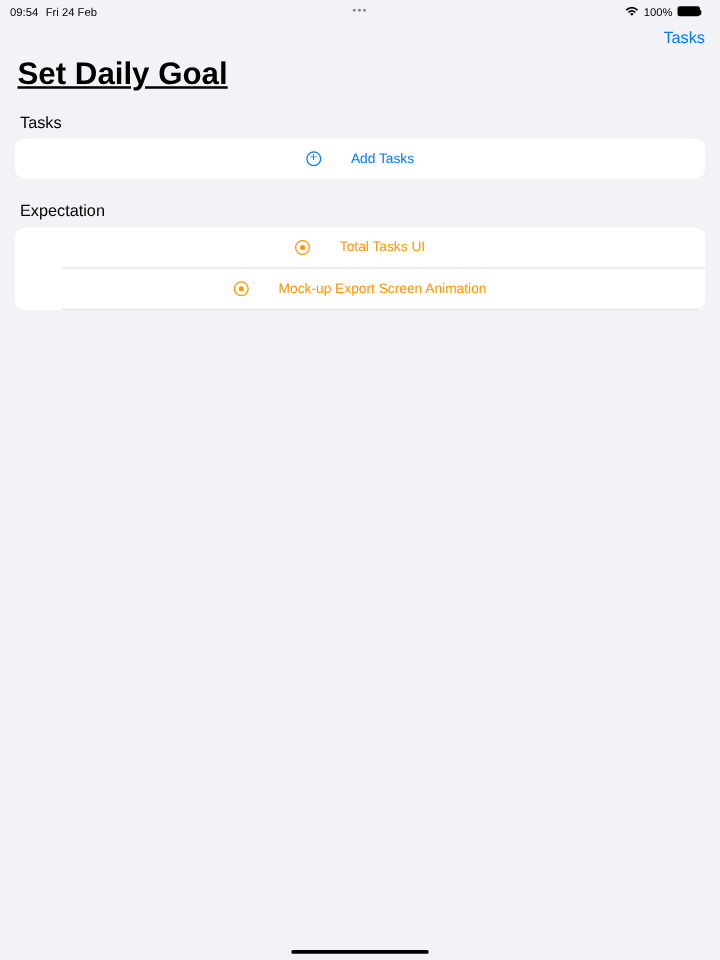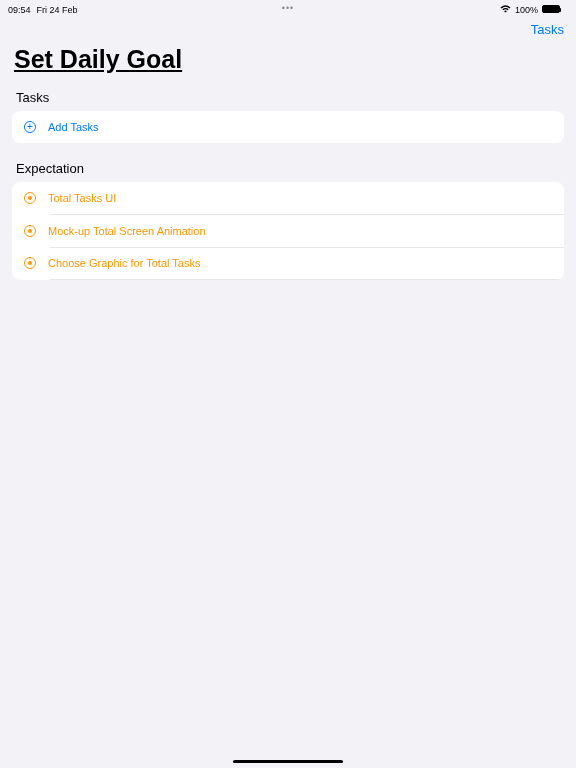--- a/index.html
+++ b/index.html
@@ -73,22 +73,23 @@
     .list-card {
       background: #fff;
       margin: 0 12px;
       border-radius: 8px;
       overflow: hidden;
     }
     .list-row {
       display: flex;
       align-items: center;
       padding: 8px 12px;
-      gap: 12px;
+      gap: 24px;
       min-height: 32px;
+      justify-content: center;
     }
     .divider {
       height: 0.5px;
       background: #e5e5ea;
       margin-left: 38px;
     }
     .circle-icon {
       width: 12px;
       height: 12px;
       border-radius: 50%;
@@ -182,24 +183,20 @@
 <div class="section-header">Expectation</div>
 
 <div class="list-card">
   <div class="list-row">
     <span class="circle-icon circle-orange dot-orange"></span>
     <span class="row-label orange">Total Tasks UI</span>
   </div>
   <div class="divider"></div>
   <div class="list-row">
     <span class="circle-icon circle-orange dot-orange"></span>
-    <span class="row-label orange">Mock-up  Total Screen Animation</span>
-  </div>
-  <div class="divider"></div>
-  <div class="list-row">
-    <span class="circle-icon circle-orange dot-orange"></span>
-    <span class="row-label orange">Choose Graphic for Total Tasks</span>
-  </div>
+    <span class="row-label orange">Mock-up  Export Screen Animation</span>
+  </div>
+  <div class="divider"></div>
   <div class="divider"></div>
   <div class="divider"></div>
 </div>
 
 <div class="home-indicator"></div>
 
 </body></html>

